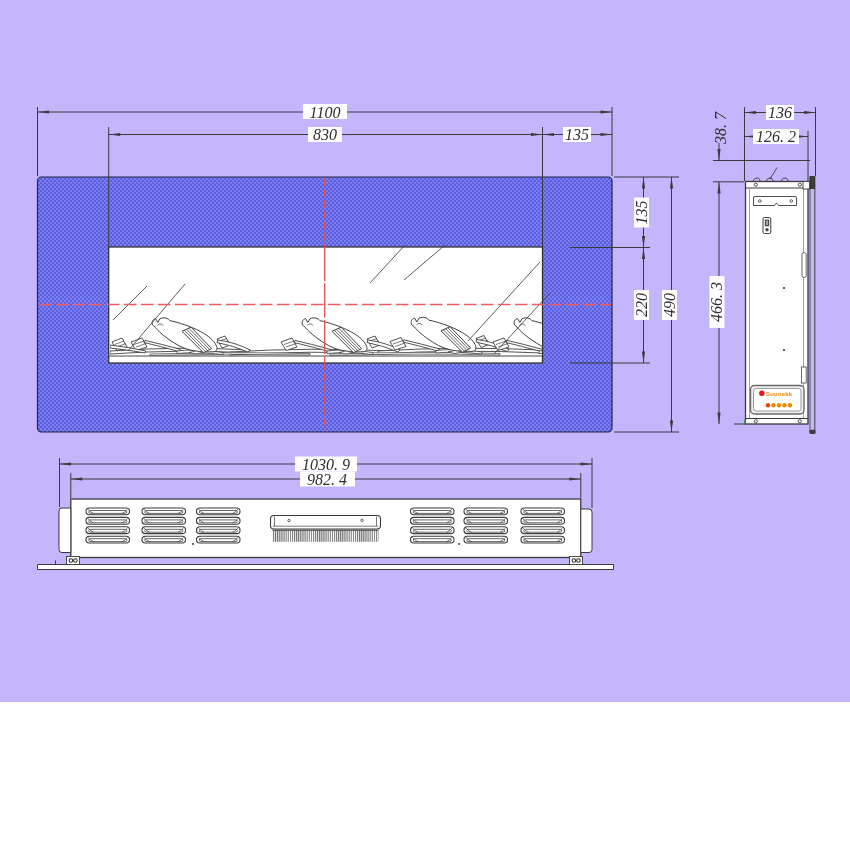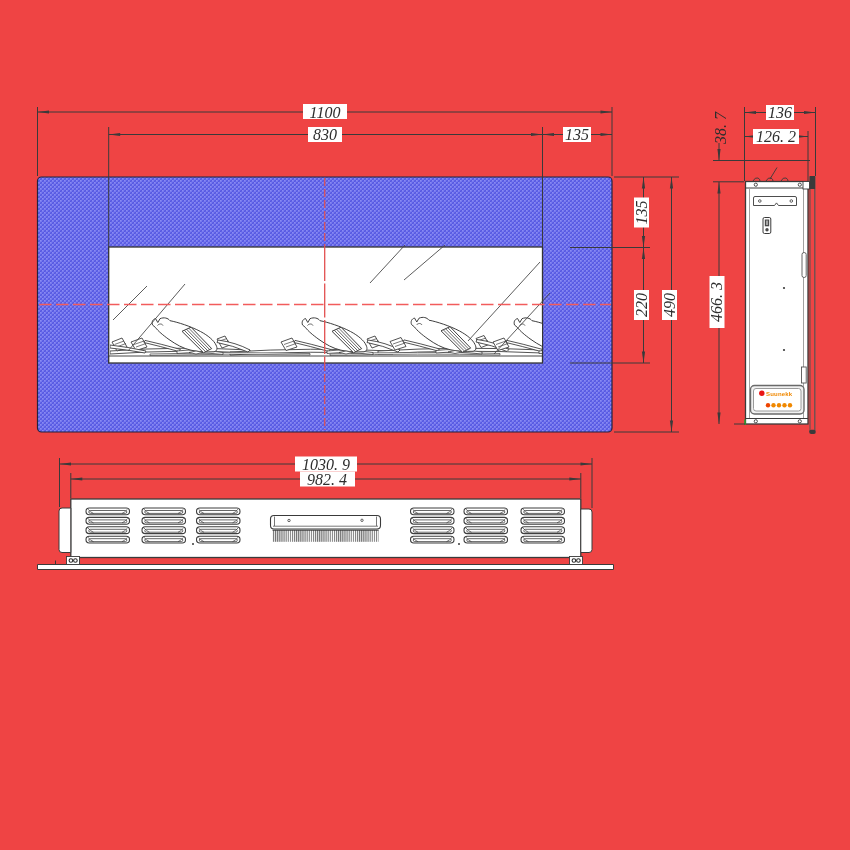--- a/index.html
+++ b/index.html
@@ -1,16 +1,16 @@
 <!DOCTYPE html>
 <html><head>
 <meta charset="utf-8">
 <style>
   html,body{margin:0;padding:0;background:#ffffff;}
-  #page{width:850px;height:850px;position:relative;background:#ef4444;overflow:hidden;}
+  #page{width:850px;height:702px;position:relative;background:#c4b5fd;overflow:hidden;}
   svg{position:absolute;left:0;top:0;}
   text{font-family:"Liberation Serif", serif;font-style:italic;fill:#2e2e2e;}
 </style>
 </head>
 <body>
 <div id="page">
 <svg width="850" height="850" viewBox="0 0 850 850">
 <defs>
 
   <pattern id="bluehatch" width="4" height="4" patternUnits="userSpaceOnUse">

